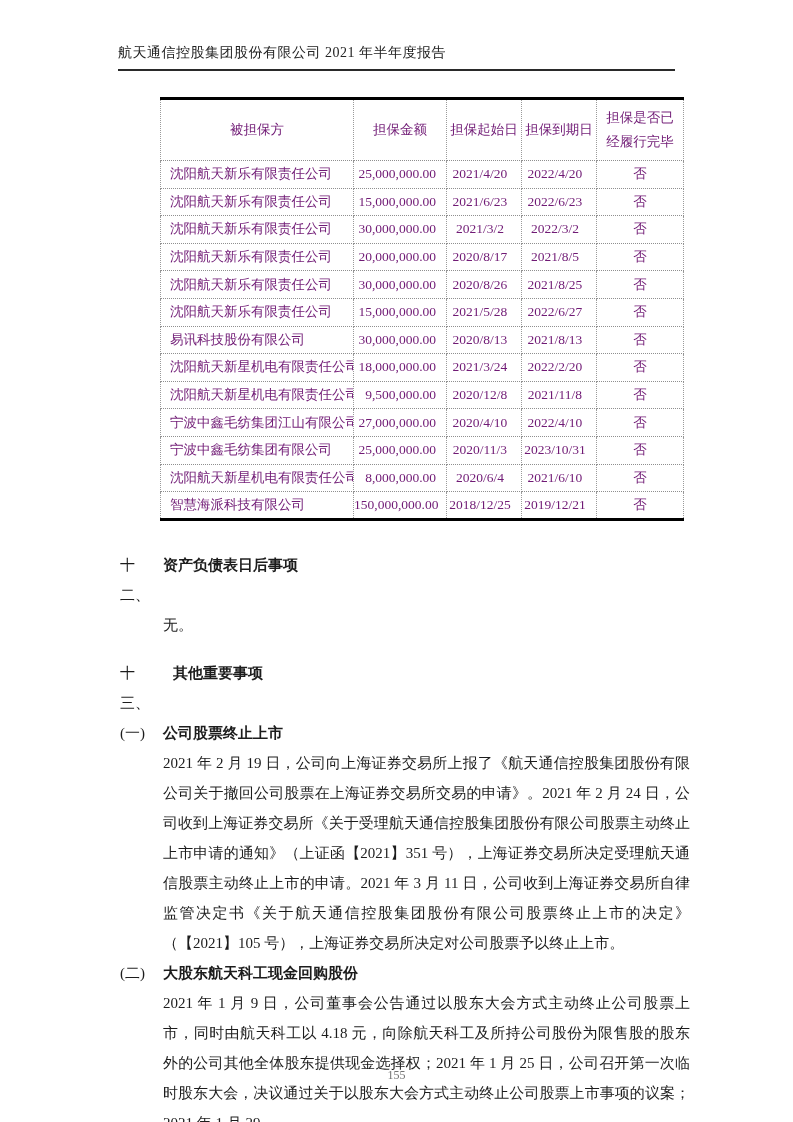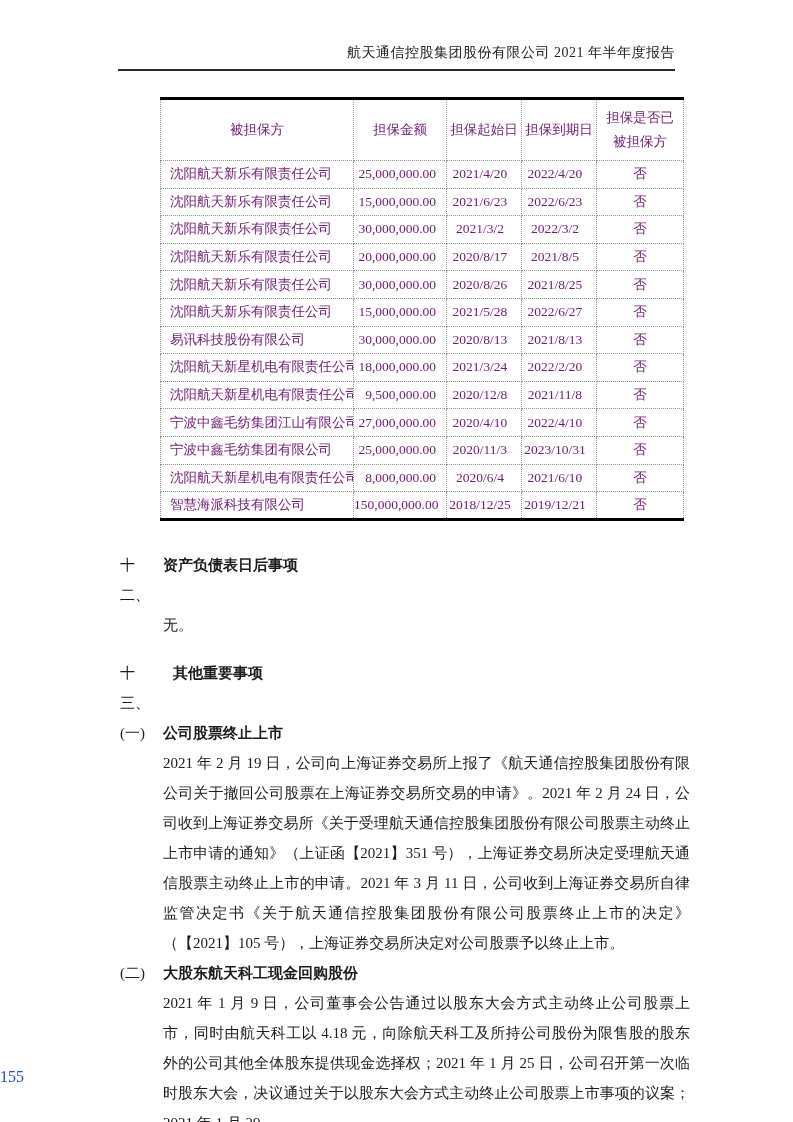--- a/index.html
+++ b/index.html
@@ -12,21 +12,21 @@
     background: #ffffff;
     margin: 0 auto;
     overflow: hidden;
   }
   
   .doc-header {
     position: absolute;
     top: 44px;
     left: 118px;
     right: 118px;
-    text-align: right;
+    text-align: left;
     border-bottom: 2px solid #2a2a2a;
     padding-bottom: 7px;
   }
   .doc-header .title {
     font-size: 14px;
     letter-spacing: 0.5px;
     color: #222;
   }
   
   .guarantee-table-wrap {
@@ -88,23 +88,23 @@
     text-align: justify;
     text-justify: inter-ideograph;
   }
   .gap-18 { margin-top: 18px; gap: 10px; }
   
   .page-footer {
     position: absolute;
     top: 1068px;
     left: 0;
     width: 100%;
-    text-align: left;
-    font-size: 16px;
-    color: #1d4ed8;
+    text-align: center;
+    font-size: 12px;
+    color: #737373;
   }
 </style>
 </head>
 <body>
 
 <div class="page">
 
   <div class="doc-header">
     <div class="title">航天通信控股集团股份有限公司 2021 年半年度报告</div>
   </div>
@@ -118,21 +118,21 @@
           <col style="width:75px">
           <col style="width:87px">
       </colgroup>
       <tbody>
           <tr class="hdr">
         <th>被担保方</th>
         <th>担保金额</th>
         <th>担保起始日</th>
         <th>担保到期日</th>
         <th class="wrap2">担保是否已
-被担保方</th>
+经履行完毕</th>
       </tr>
       <tr>
         <td class="col-party">沈阳航天新乐有限责任公司</td>
         <td class="col-amount">25,000,000.00</td>
         <td class="col-date">2021/4/20</td>
         <td class="col-date">2022/4/20</td>
         <td class="col-status">否</td>
       </tr>
       <tr>
         <td class="col-party">沈阳航天新乐有限责任公司</td>

